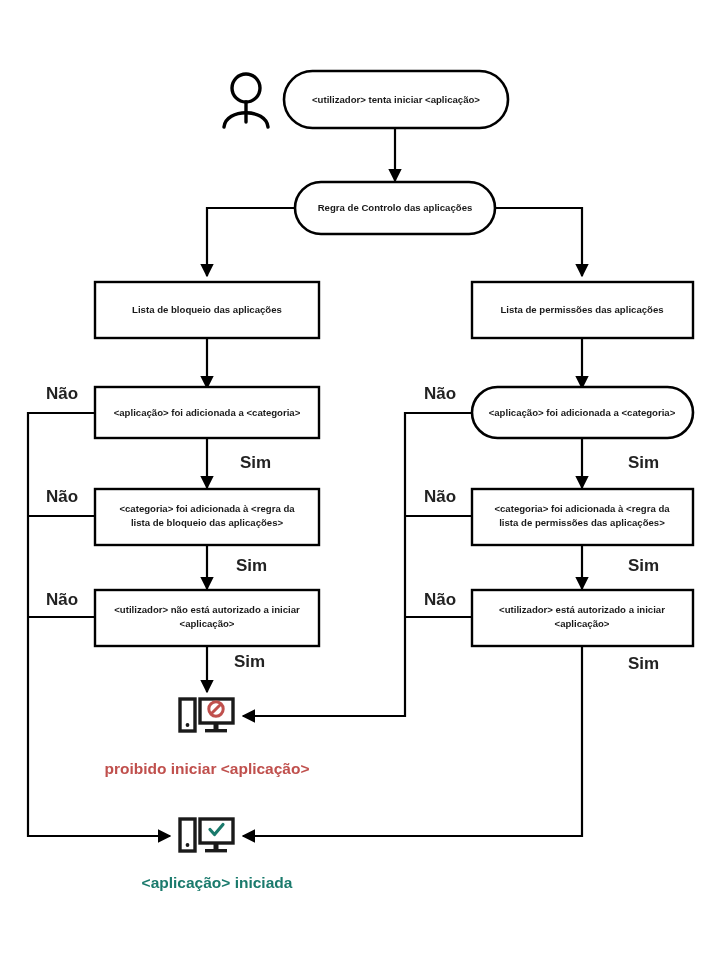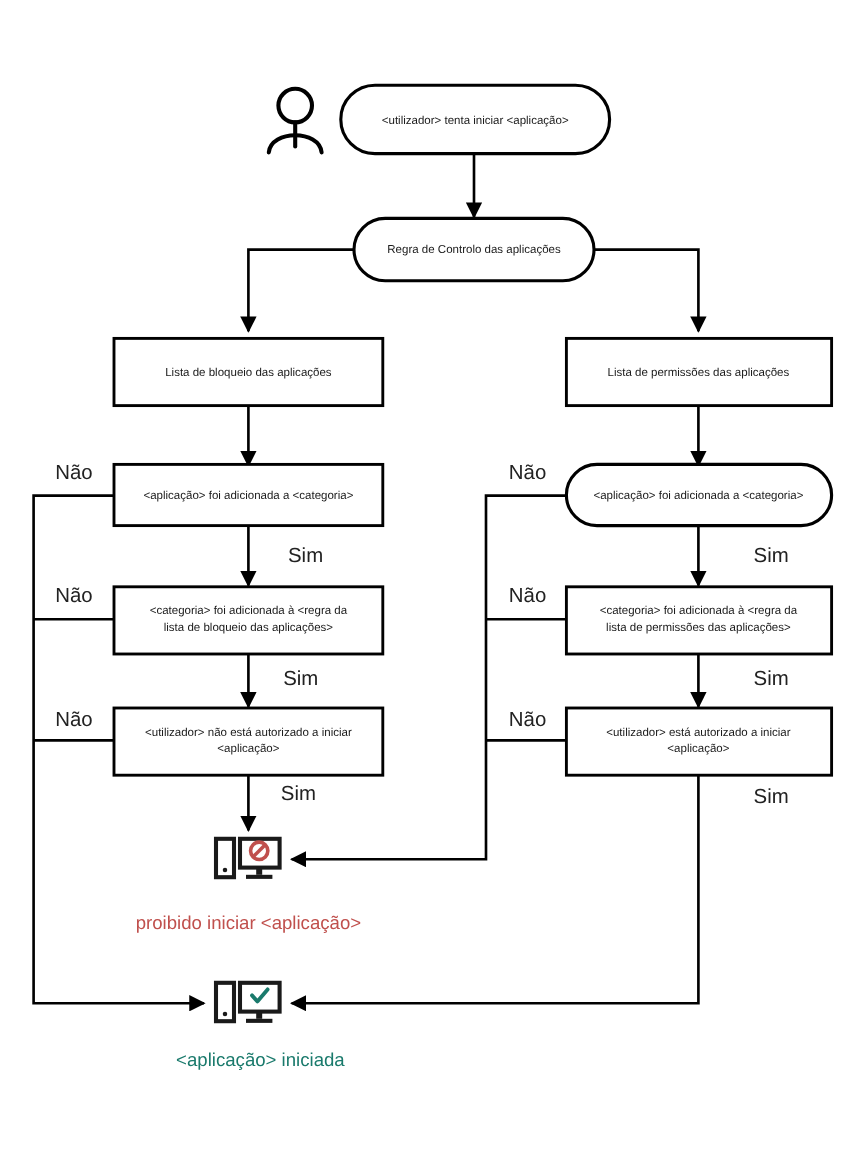--- a/index.html
+++ b/index.html
@@ -1,18 +1,18 @@
 <!DOCTYPE html>
 <html><head>
 <meta charset="utf-8">
 <style>
   html,body{margin:0;padding:0;background:#ffffff;}
   body{width:720px;height:960px;overflow:hidden;
        font-family:"Liberation Sans","DejaVu Sans",sans-serif;}
-  #stage{position:relative;width:720px;height:960px;background:#fff;}
+  #stage{position:relative;width:720px;height:960px;background:#fff;font-weight:bold;}
   svg#flow{position:absolute;left:0;top:0;width:720px;height:960px;}
   .nodeshape{fill:#ffffff;stroke:#000000;stroke-width:2.4;}
   .nodeshape.round{stroke-width:2.6;}
   .edge{stroke:#000000;stroke-width:2.2;fill:none;}
   .nodetext{font-family:"Liberation Sans","DejaVu Sans",sans-serif;
             font-size:9.6px;fill:#1a1a1a;text-anchor:middle;}
   .branchlabel{font-family:"Liberation Sans","DejaVu Sans",sans-serif;
                font-size:17px;fill:#222222;}
   .endlabel{font-family:"Liberation Sans","DejaVu Sans",sans-serif;
             font-size:15.5px;text-anchor:middle;}

